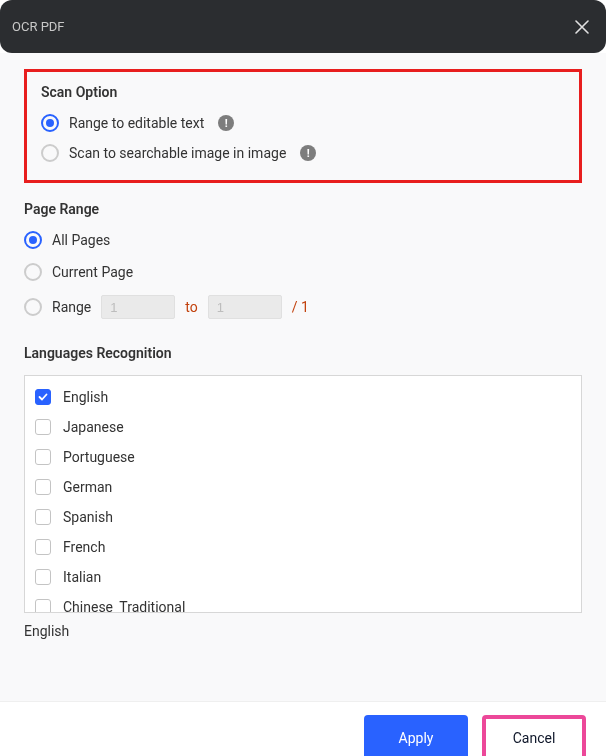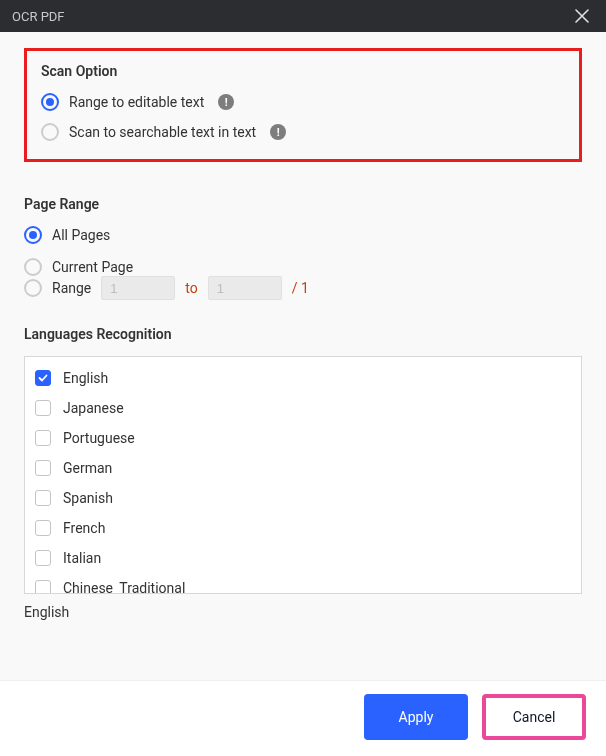--- a/index.html
+++ b/index.html
@@ -8,25 +8,26 @@
     font-size: 14px;
     color: #333;
     background: #fff;
     width: 606px;
     height: 756px;
     overflow: hidden;
   }
   .titlebar {
     background: #2b2d30;
     color: #c8c8c8;
-    height: 32px;
+    height: 53px;
     display: flex;
     align-items: center;
     padding: 0 12px;
     justify-content: space-between;
+    border-radius: 12px;
   }
   .titlebar .title { font-size: 13px; }
   .close-btn {
     width: 24px; height: 24px;
     display: flex; align-items: center; justify-content: center;
     cursor: pointer;
     color: #e0e0e0;
   }
   .content {
     padding: 16px 24px 0 24px;
@@ -36,21 +37,21 @@
   }
   .section-title {
     font-weight: 600;
     font-size: 14px;
     margin-bottom: 14px;
     color: #333;
   }
   .highlight-box {
     border: 3px solid #e81e1e;
     padding: 12px 0 18px 14px;
-    margin-bottom: 34px;
+    margin-bottom: 18px;
     background: #f9f9fa;
   }
   .option-row {
     display: flex;
     align-items: center;
     gap: 10px;
     margin-top: 12px;
   }
   .radio {
     width: 18px; height: 18px;
@@ -96,20 +97,21 @@
     border: 1px solid #e0e0e0;
     color: #bdbdbd;
     font-size: 13px;
     padding: 0 8px;
     border-radius: 2px;
   }
   .range-row {
     display: flex;
     align-items: center;
     gap: 10px;
+    margin-top: 14px;
   }
   .range-row .radio { margin-right: 0; }
   .to-label, .total-label {
     font-size: 14px;
     color: #c2410c;
   }
   .lang-section {
     margin-top: 26px;
   }
   .lang-box {
@@ -215,21 +217,21 @@
           <span class="dot"></span>
         </span>
       <span class="option-label">Range to editable text</span>
       <span class="info-icon">!</span>
     </div>
 
     <div class="option-row">
       <span class="radio">
           <span class="dot"></span>
         </span>
-      <span class="option-label">Scan to searchable text in text</span>
+      <span class="option-label">Scan to searchable image in image</span>
       <span class="info-icon">!</span>
     </div>
   </div>
 
   <div class="page-range-group">
     <div class="section-title">Page Range</div>
 
     <div class="option-row">
       <span class="radio selected">
           <span class="dot"></span>

